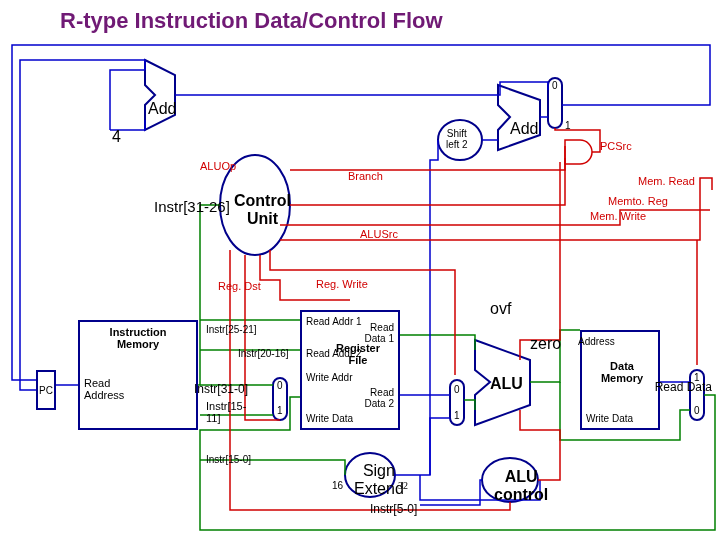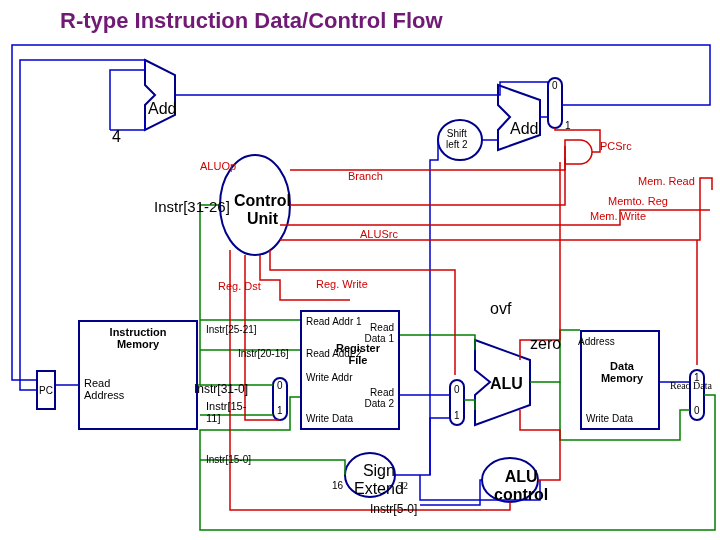--- a/index.html
+++ b/index.html
@@ -148,21 +148,21 @@
 Data 1</div>
   <div style="position:absolute; top:75px; right:4px; font-size:10px; text-align:right; white-space:pre-line;">Read
 Data 2</div>
 </div>
 
 <div class="box" style="left:580px; top:330px; width:80px; height:100px;">
   <div style="position:absolute; top:28px; left:8px; right:4px; font-weight:bold; white-space:pre-line;">Data
 Memory</div>
   <div style="position:absolute; top:4px; left:-4px; font-size:10px;">Address</div>
   <div style="position:absolute; bottom:4px; left:4px; font-size:10px;">Write Data</div>
-  <div style="position:absolute; top:48px; right:-54px; font-size:10px;font-family:Liberation Serif, serif;">Read Data</div>
+  <div style="position:absolute; top:48px; right:-54px; font-size:12px;">Read Data</div>
 </div>
 
 <div class="label" style="left:148px; top:100px;">Add</div>
 <div class="label" style="left:510px; top:120px;">Add</div>
 <div class="label" style="left:112px; top:128px;">4</div>
 <div class="label" style="left:446px; top:128px; white-space:pre-line; text-align:center; font-size:10px;">Shift
 left 2</div>
 <div class="label" style="left:234px; top:192px; font-weight:bold; white-space:pre-line; text-align:center;">Control
 Unit</div>
 <div class="label" style="left:490px; top:375px; font-weight:bold;">ALU</div>

